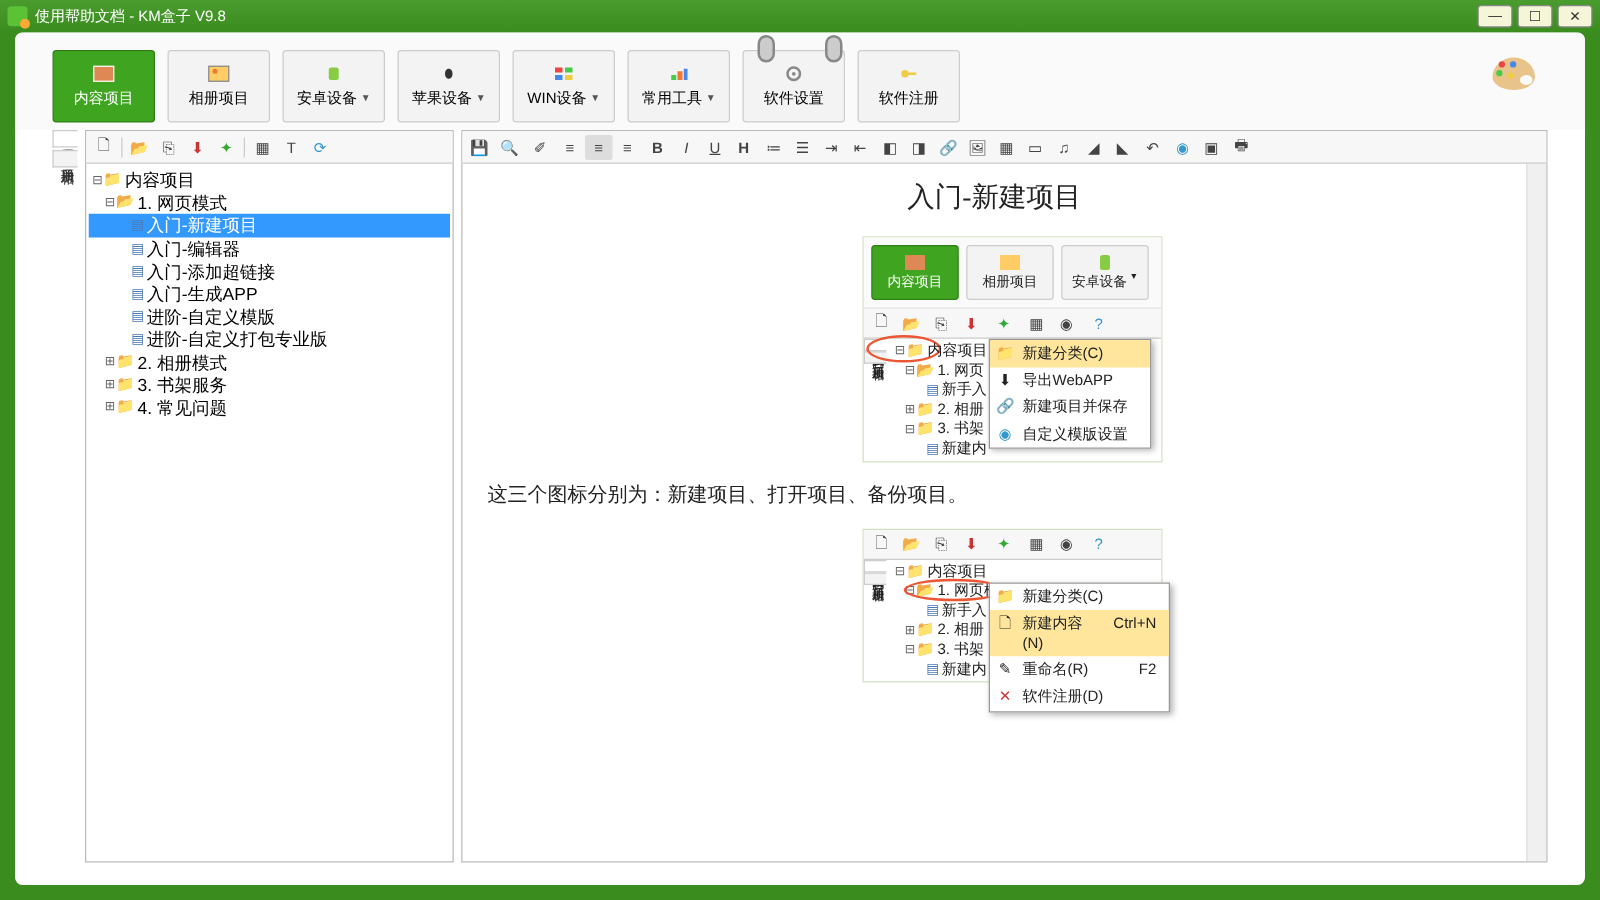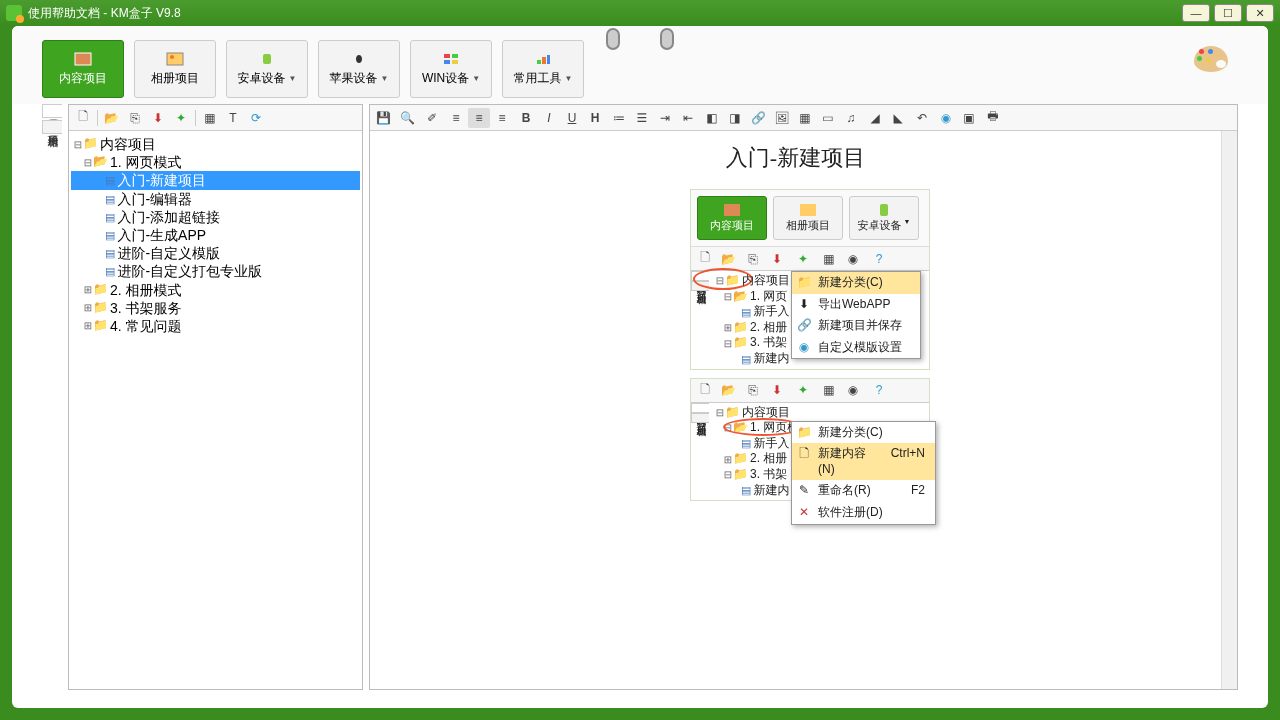--- a/index.html
+++ b/index.html
@@ -149,20 +149,42 @@
               <rect x="3" y="8" width="4" height="4" fill="#4c4"></rect>
               <rect x="8" y="5" width="4" height="7" fill="#e73"></rect>
               <rect x="13" y="3" width="3" height="9" fill="#48e"></rect>
             </svg>
           </span>
           <span class="lbl">
             <span>常用工具</span>
             <span class="caret">▼</span>
           </span>
         </div>
+      <div class="rbtn">
+          <span class="ric">
+            <svg viewBox="0 0 18 14">
+              <circle cx="9" cy="7" r="5" fill="none" stroke="#888" stroke-width="2"></circle>
+              <circle cx="9" cy="7" r="1.5" fill="#888"></circle>
+            </svg>
+          </span>
+          <span class="lbl">
+            <span>软件设置</span>
+          </span>
+        </div>
+      <div class="rbtn">
+          <span class="ric">
+            <svg viewBox="0 0 18 14">
+              <circle cx="6" cy="7" r="3" fill="#ec4"></circle>
+              <rect x="8" y="6" width="7" height="2" fill="#ec4"></rect>
+            </svg>
+          </span>
+          <span class="lbl">
+            <span>软件注册</span>
+          </span>
+        </div>
       <div class="palette">
         <div class="pal-body">
             <span class="dot" style="background:#e44;top:3px;left:5px"></span>
             <span class="dot" style="background:#48e;top:3px;left:14px"></span>
             <span class="dot" style="background:#4c4;top:10px;left:3px"></span>
             <span class="dot" style="background:#ec4;top:12px;left:12px"></span>
           </div>
       </div>
     </div>
 
@@ -385,20 +407,21 @@
                       </div>
                   <div class="cmitem">
                         <span class="cmic" style="color:#39c">◉</span>
                         <span>自定义模版设置</span>
                       </div>
                 </div>
               </div>
             </div>
           </div>
 
+          <div class="para">这三个图标分别为：新建项目、打开项目、备份项目。</div>
 
           <div class="imgbox" style="width:240px">
             <div class="img-tb">
               <div class="ib">🗋</div>
                   <div class="ib">📂</div>
                   <div class="ib">⎘</div>
                   <div class="ib" style="color:#c33">⬇</div>
                   <div class="sep"></div>
                   <div class="ib" style="color:#3a3">✦</div>
                   <div class="sep"></div>

